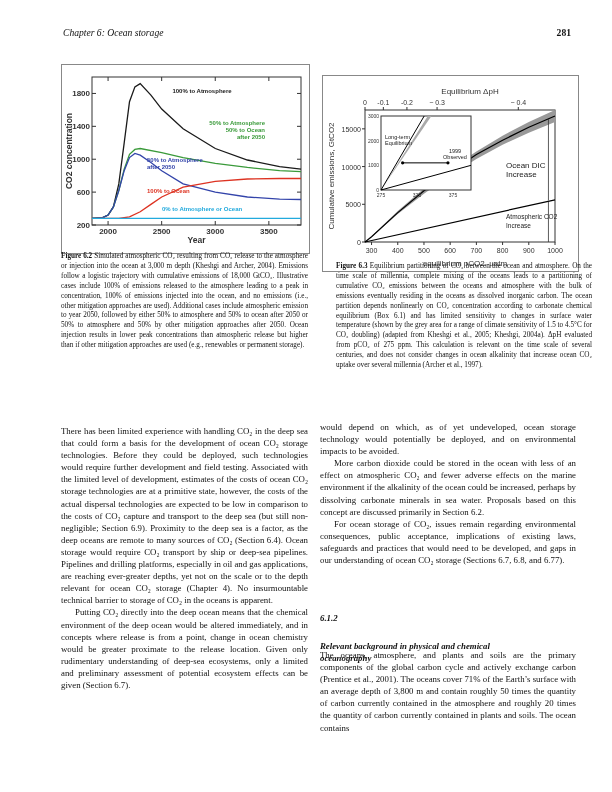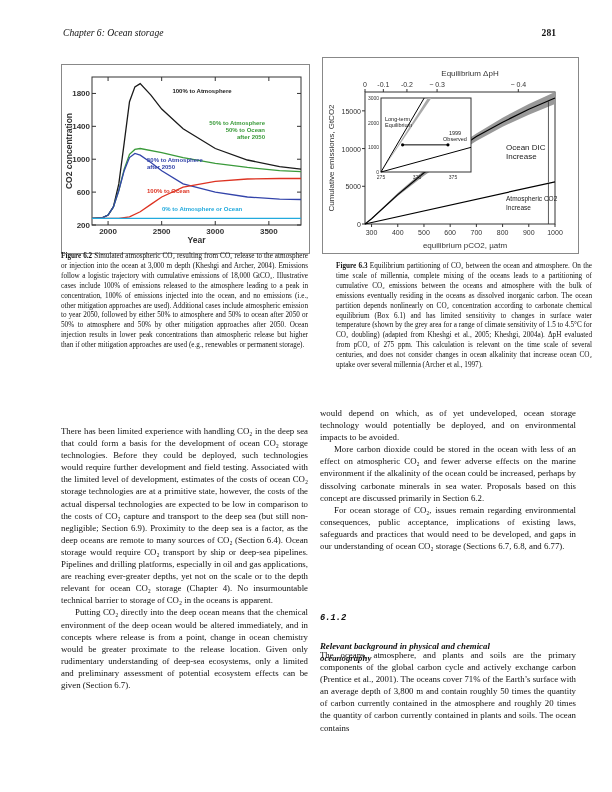--- a/index.html
+++ b/index.html
@@ -1,34 +1,34 @@
 <!DOCTYPE html>
 <html><head>
 <meta charset="utf-8">
 <style>
   html, body { margin:0; padding:0; background:#fff; }
   body { width:612px; height:792px; position:relative; overflow:hidden;
          font-family:"Liberation Serif", serif; color:#111; }
   .header-left { position:absolute; left:47px; top:27px; font-style:italic; font-size:9.6px;margin-left:16px; }
-  .header-right { position:absolute; right:56px; top:27px; font-weight:bold; font-size:9.6px; }
+  .header-right { position:absolute; right:41px; top:27px; font-weight:bold; font-size:9.6px; }
   .fig { position:absolute; border:1px solid #888; background:#fff; }
   #fig1 { left:61px; top:64px; width:247px; height:188px; }
-  #fig2 { left:322px; top:57px; width:255px; height:195px;text-decoration:underline; }
+  #fig2 { left:322px; top:75px; width:255px; height:195px;text-decoration:underline; }
   svg text { font-family:"Liberation Sans", sans-serif; }
   .caption { position:absolute; font-size:7.2px; line-height:9.9px; text-align:justify; }
   #cap1 { left:61px; top:252px; width:247px; }
   #cap2 { left:336px; top:262px; width:256px; }
   .caption b { font-weight:bold; }
   .body-col { position:absolute; font-size:8.8px; line-height:12.1px; text-align:justify; }
   #colL { left:61px; top:425px; width:247px; }
-  #colR { left:320px; top:407px; width:256px; }
+  #colR { left:320px; top:421px; width:256px; }
   .body-col p { margin:0; text-indent:0; }
   .body-col p.ind { text-indent:14px; }
   .section-heading { position:absolute; left:320px; top:612px; width:256px; font-size:8.8px; line-height:12px; font-weight:bold; font-style:italic; }
-  .section-heading .num { display:inline-block; width:64px; vertical-align:top;font-family:Liberation Mono, monospace; }
+  .section-heading .num { display:inline-block; width:64px; vertical-align:top; }
   .section-heading .ttl { display:inline-block; width:205px; vertical-align:top;margin-top:16px; }
   #colR2 { left:320px; top:649px; width:256px; }
 </style>
 </head>
 <body>
 
 <div class="header-left">Chapter 6: Ocean storage</div>
 <div class="header-right">281</div>
 
 <div class="fig" id="fig1">

